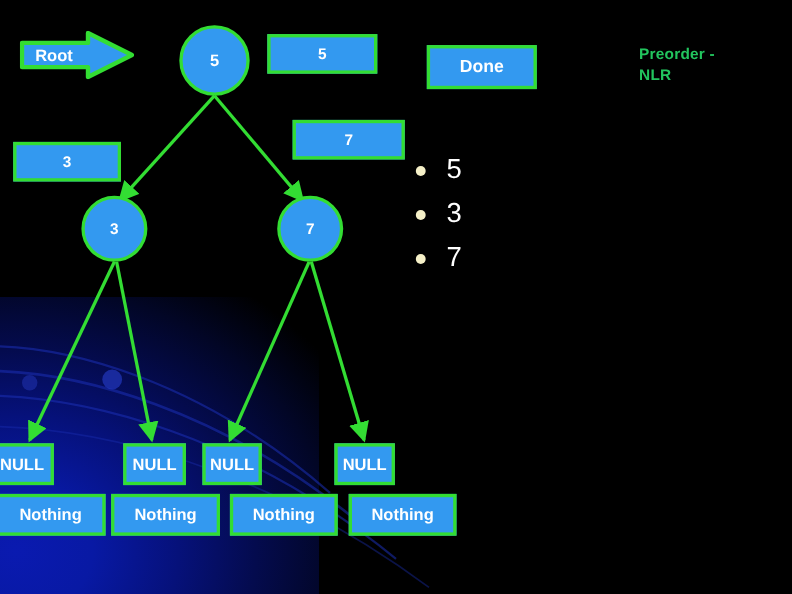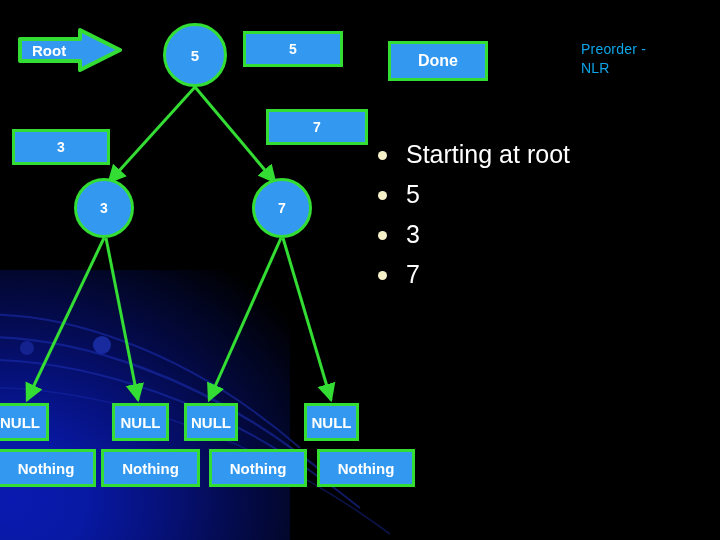--- a/index.html
+++ b/index.html
@@ -69,22 +69,22 @@
   }
   .arrow-root .lbl {
     position: relative;
     z-index: 2;
     margin-left: 14px;
   }
 
   
   #title-text {
     position: absolute;
-    color: #0ea5e9;
-    font-weight: normal;
+    color: #22c55e;
+    font-weight: bold;
     font-size: 14px;
     line-height: 19px;
     letter-spacing: 0.2px;
     white-space: pre-line;
   }
   #bullet-list {
     position: absolute;
     left: 372px;
     top: 134px;
     width: 330px;
@@ -201,24 +201,20 @@
   <div class="box" style="left:317px; top:449px; width:98px; height:38px; font-size:15px;">
     <span>Nothing</span>
   </div>
 
   <div id="title-text" style="left:581px; top:40px; width:130px;">Preorder -
 NLR</div>
 
   <ul id="bullet-list">
     <li>
       <span class="dot"></span>
-      <span>Starting at root</span>
-    </li>
-    <li>
-      <span class="dot"></span>
       <span>5</span>
     </li>
     <li>
       <span class="dot"></span>
       <span>3</span>
     </li>
     <li>
       <span class="dot"></span>
       <span>7</span>
     </li>

